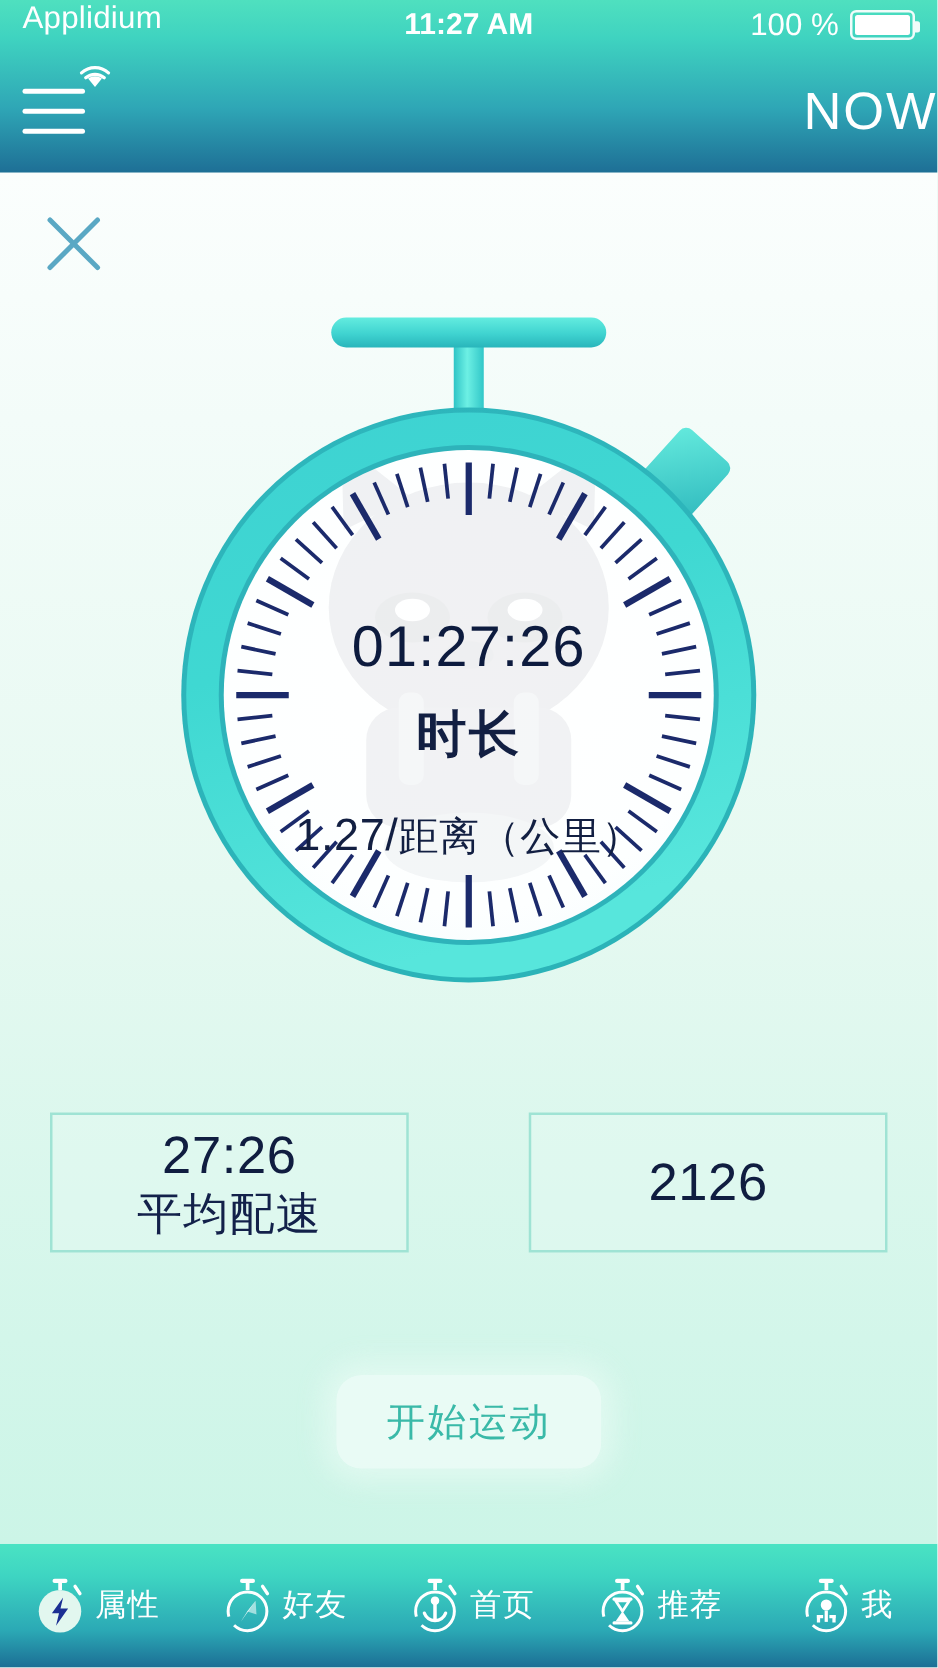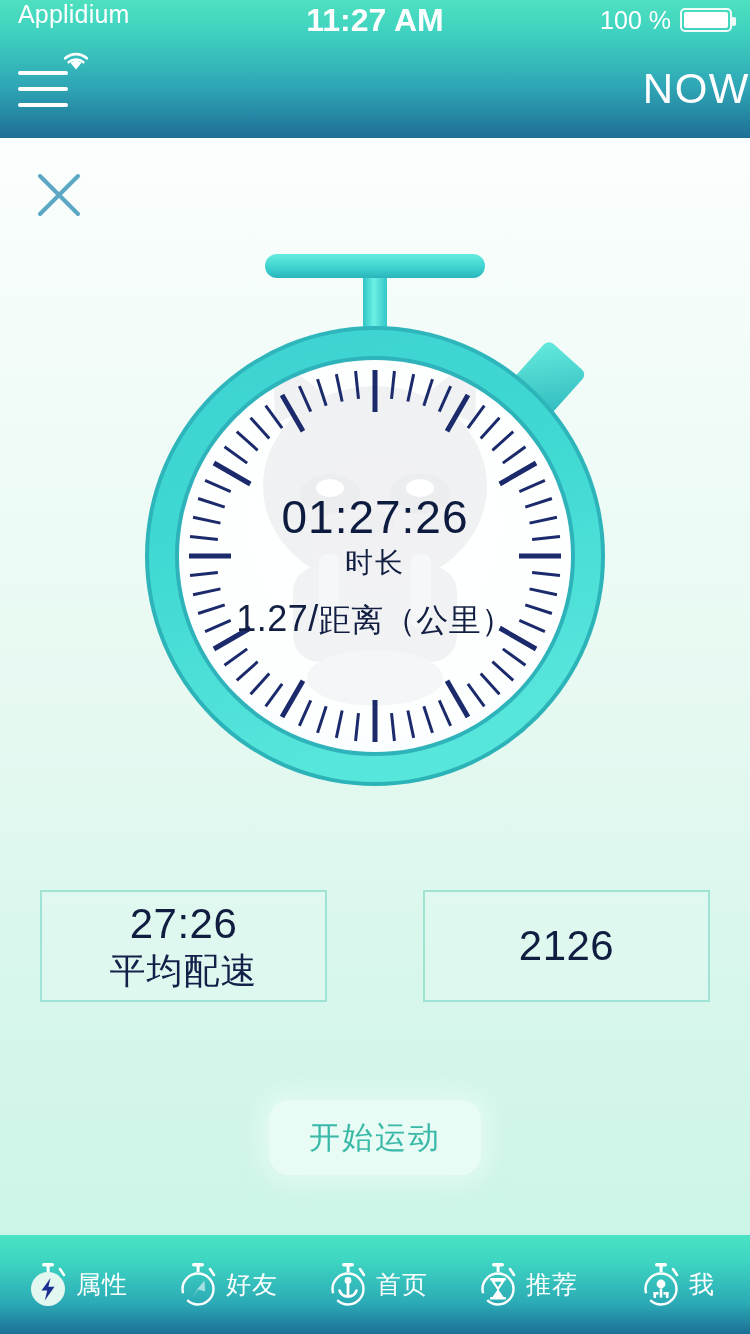--- a/index.html
+++ b/index.html
@@ -31,21 +31,21 @@
   }
   .sb-left { display:flex; align-items:center; gap:21px;flex-direction:column; }
   .dots { display:flex; align-items:center; gap:5px; }
   .dot { width:11px; height:11px; border-radius:50%; background:#ffffff; }
   .dot.hollow { background:transparent; border:1.6px solid #ffffff; }
   .carrier { font-size:25px; font-weight:400; letter-spacing:.2px; }
   .wifi { margin-left:4px; display:block; }
   .sb-center {
     position:absolute; left:0; right:0; top:0; bottom:0;
     display:flex; align-items:center; justify-content:center;
-    font-size:32px; font-weight:bold;
+    font-size:24px; font-weight:bold;
     pointer-events:none;
   }
   .sb-right {
     margin-left:auto; display:flex; align-items:center; gap:9px;
     font-size:25px; font-weight:400;
   }
   .battery {
     position:relative;
     width:52px; height:24px;
     border:2px solid rgba(255,255,255,.92);
@@ -123,27 +123,28 @@
     pointer-events:none;
   }
   .time-big {
     font-size:46px;
     font-weight:400;
     letter-spacing:1px;
     line-height:1;
     color:#0d1b3e;
   }
   .time-label {
-    margin-top:4px;
-    font-size:28px;
+    margin-top:20px;
+    font-size:40px;
     color:#121f42;
     letter-spacing:2px;
+    font-weight:bold;
   }
   .dist-line {
-    margin-top:16px;
+    margin-top:32px;
     font-size:32px;
     color:#121f42;
     letter-spacing:.5px;
   }
   .dist-line .num { font-size:36px; }
 
   
   .stats {
     position:absolute;
     left:40px; right:40px;

